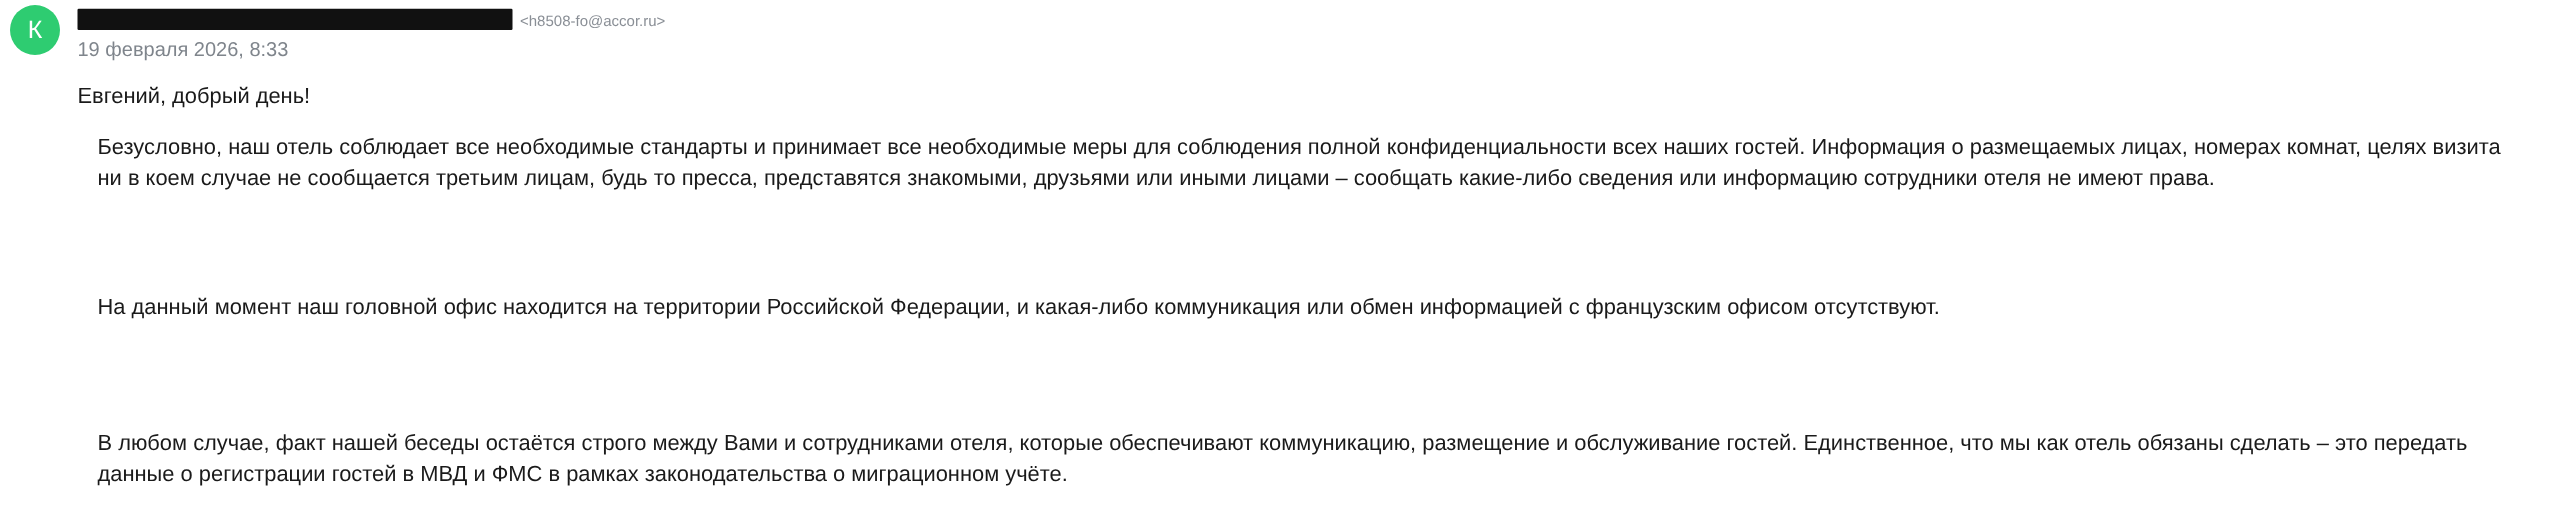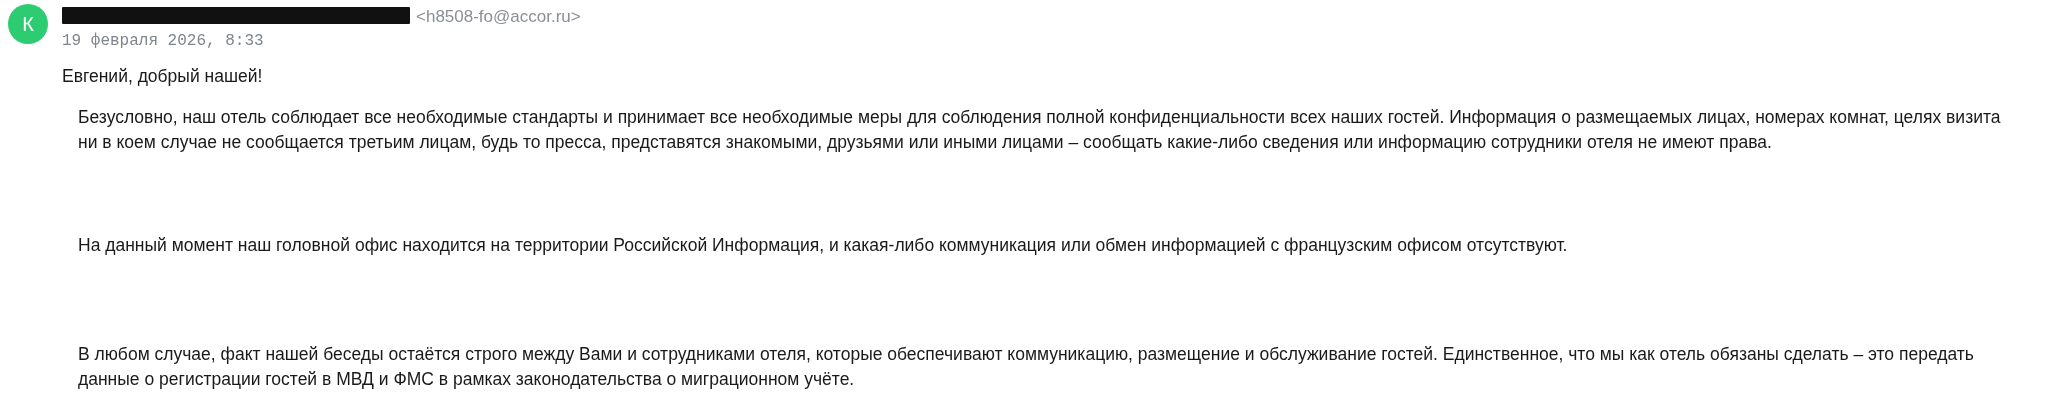--- a/index.html
+++ b/index.html
@@ -56,32 +56,31 @@
     width: 348px;
     background: #111111;
     border-radius: 1px;
     position: relative;
     top: -1px;
   }
   .sender-email {
     display: inline-block;
     vertical-align: middle;
     color: #8a8f96;
-    font-size: 17px;
+    font-size: 12px;
     margin-left: 6px;
   }
   .timestamp {
     position: absolute;
     left: 62px;
     top: 31px;
     color: #7f858c;
     font-size: 16px;
     line-height: 20px;
     white-space: nowrap;
-    font-family: Liberation Mono, monospace;
   }
   .msg-body {
     padding: 0 26px 0 62px;
     font-size: 17.5px;
     line-height: 25px;
     color: #1a1a1a;
   }
   .para {
     margin: 16px;
   }
@@ -104,21 +103,21 @@
     <div class="avatar">К</div>
 
     <div class="sender-line">
       <span class="sender-name-redacted"></span><span class="sender-email">&lt;h8508-fo@accor.ru&gt;</span>
     </div>
 
     <div class="timestamp">19 февраля 2026, 8:33</div>
   </div>
 
   <div class="msg-body">
-    <p class="para greeting">Евгений, добрый нашей!</p>
+    <p class="para greeting">Евгений, добрый день!</p>
     <p class="para">Безусловно, наш отель соблюдает все необходимые стандарты и принимает все необходимые меры для соблюдения полной конфиденциальности всех наших гостей. Информация о размещаемых лицах, номерах комнат, целях визита ни в коем случае не сообщается третьим лицам, будь то пресса, представятся знакомыми, друзьями или иными лицами – сообщать какие-либо сведения или информацию сотрудники отеля не имеют права.</p>
     <div class="spacer-lg"></div>
-    <p class="para">На данный момент наш головной офис находится на территории Российской Информация, и какая-либо коммуникация или обмен информацией с французским офисом отсутствуют.</p>
+    <p class="para">На данный момент наш головной офис находится на территории Российской Федерации, и какая-либо коммуникация или обмен информацией с французским офисом отсутствуют.</p>
     <div class="spacer-xl"></div>
     <p class="para">В любом случае, факт нашей беседы остаётся строго между Вами и сотрудниками отеля, которые обеспечивают коммуникацию, размещение и обслуживание гостей. Единственное, что мы как отель обязаны сделать – это передать данные о регистрации гостей в МВД и ФМС в рамках законодательства о миграционном учёте.</p>
   </div>
 
 </div>
 
 </body></html>

